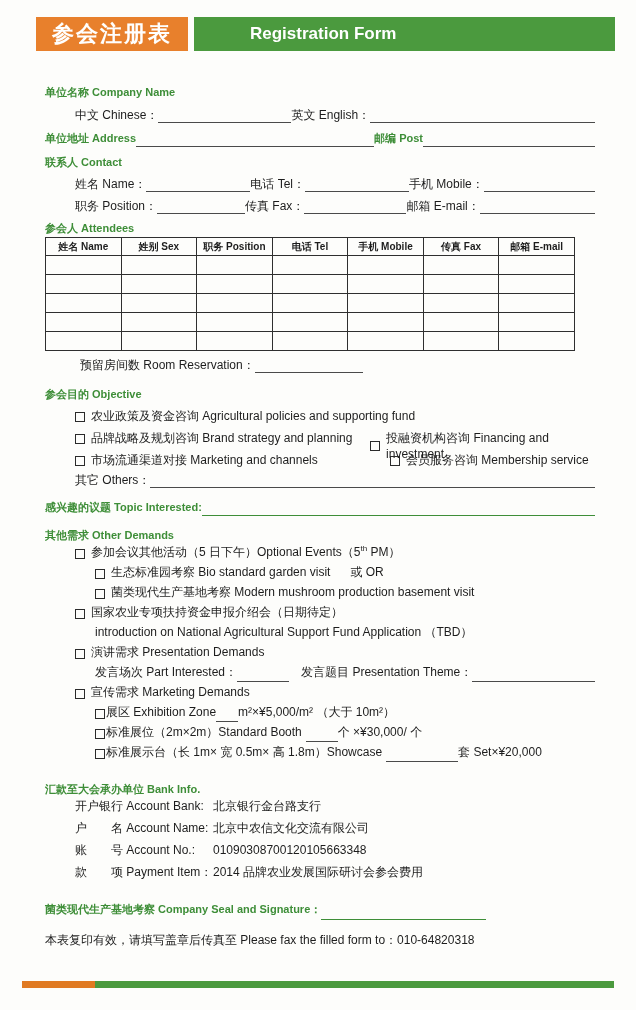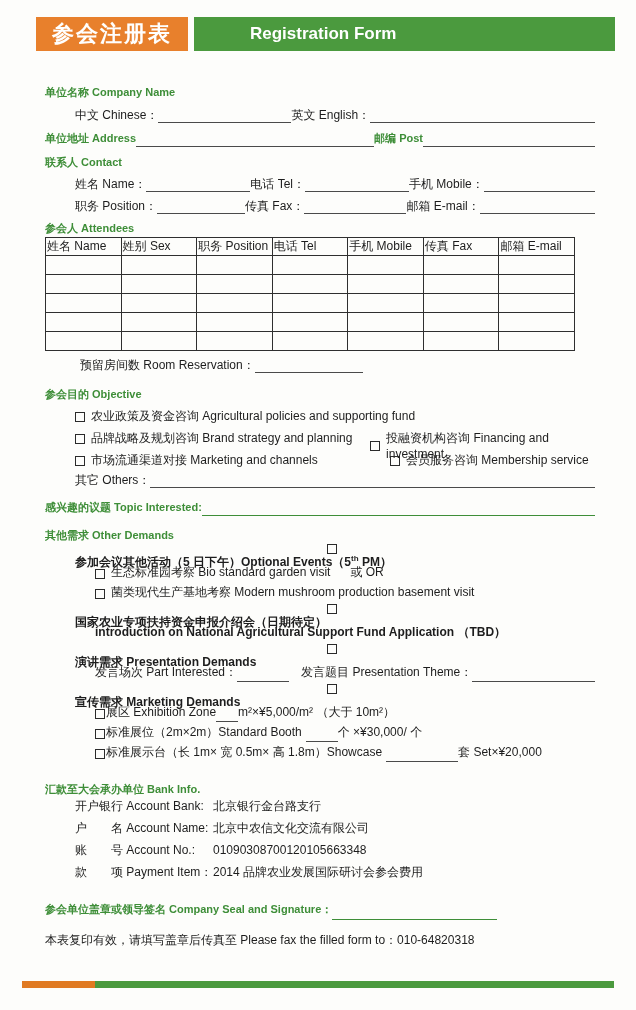--- a/index.html
+++ b/index.html
@@ -29,25 +29,25 @@
   .ind1 { margin-left:30px; }   
   .ind2 { margin-left:50px; }   
   .bl { display:inline-block; border-bottom:1px solid var(--line); height:13px; align-self:flex-end; margin-bottom:2px; }
   .bl-green { border-bottom-color:var(--green-text); }
   .grow { flex:1 1 auto; }
   .cb {
     display:inline-block; width:10px; height:10px; border:1.2px solid #2a2a2a;
     margin-right:6px; flex:0 0 auto; position:relative; top:0px; align-self:center;
   }
   .cb-tight { margin-right:1px; }
-  .bold { font-weight:bold;flex-direction:column; }
+  .bold { font-weight:normal; }
   
   table.att { border-collapse:collapse; width:530px; margin-top:0; table-layout:fixed; }
   table.att th, table.att td { border:1px solid #2f2f2f; }
-  table.att th { height:18px; font-size:12px; font-weight:normal; text-align:left; padding:0 1px; }
+  table.att th { height:18px; font-size:10px; font-weight:bold; text-align:center; padding:0 1px; }
   table.att td { height:19px; }
   
   .col1 { width:315px; display:flex; align-items:baseline; }
   .obj-item { display:flex; align-items:baseline; }
   
   .dline { height:20px; display:flex; align-items:baseline; }
   
   .bank-row { display:flex; height:22px; align-items:baseline; }
   .bank-label { width:138px; flex:0 0 auto; }
   sup { font-size:8px; vertical-align:super; }
@@ -272,21 +272,21 @@
   <div class="bank-row ind1">
     <span class="bank-label">账　　号 Account No.:</span>
     <span>01090308700120105663348</span>
   </div>
   <div class="bank-row ind1">
     <span class="bank-label">款　　项 Payment Item：</span>
     <span>2014 品牌农业发展国际研讨会参会费用</span>
   </div>
 
   <div class="row mt16" style="height:20px">
-    <span class="h-green" style="height:auto">参会单位盖章或领导签名 Company Seal and Signature：</span>
+    <span class="h-green" style="height:auto">菌类现代生产基地考察 Company Seal and Signature：</span>
     <span class="bl bl-green" style="width:165px"></span>
   </div>
 
   <div class="row mt10">
     <span>本表复印有效，请填写盖章后传真至 Please fax the filled form to：010-64820318</span>
   </div>
 
 </div>
 
 <div class="bbar">

